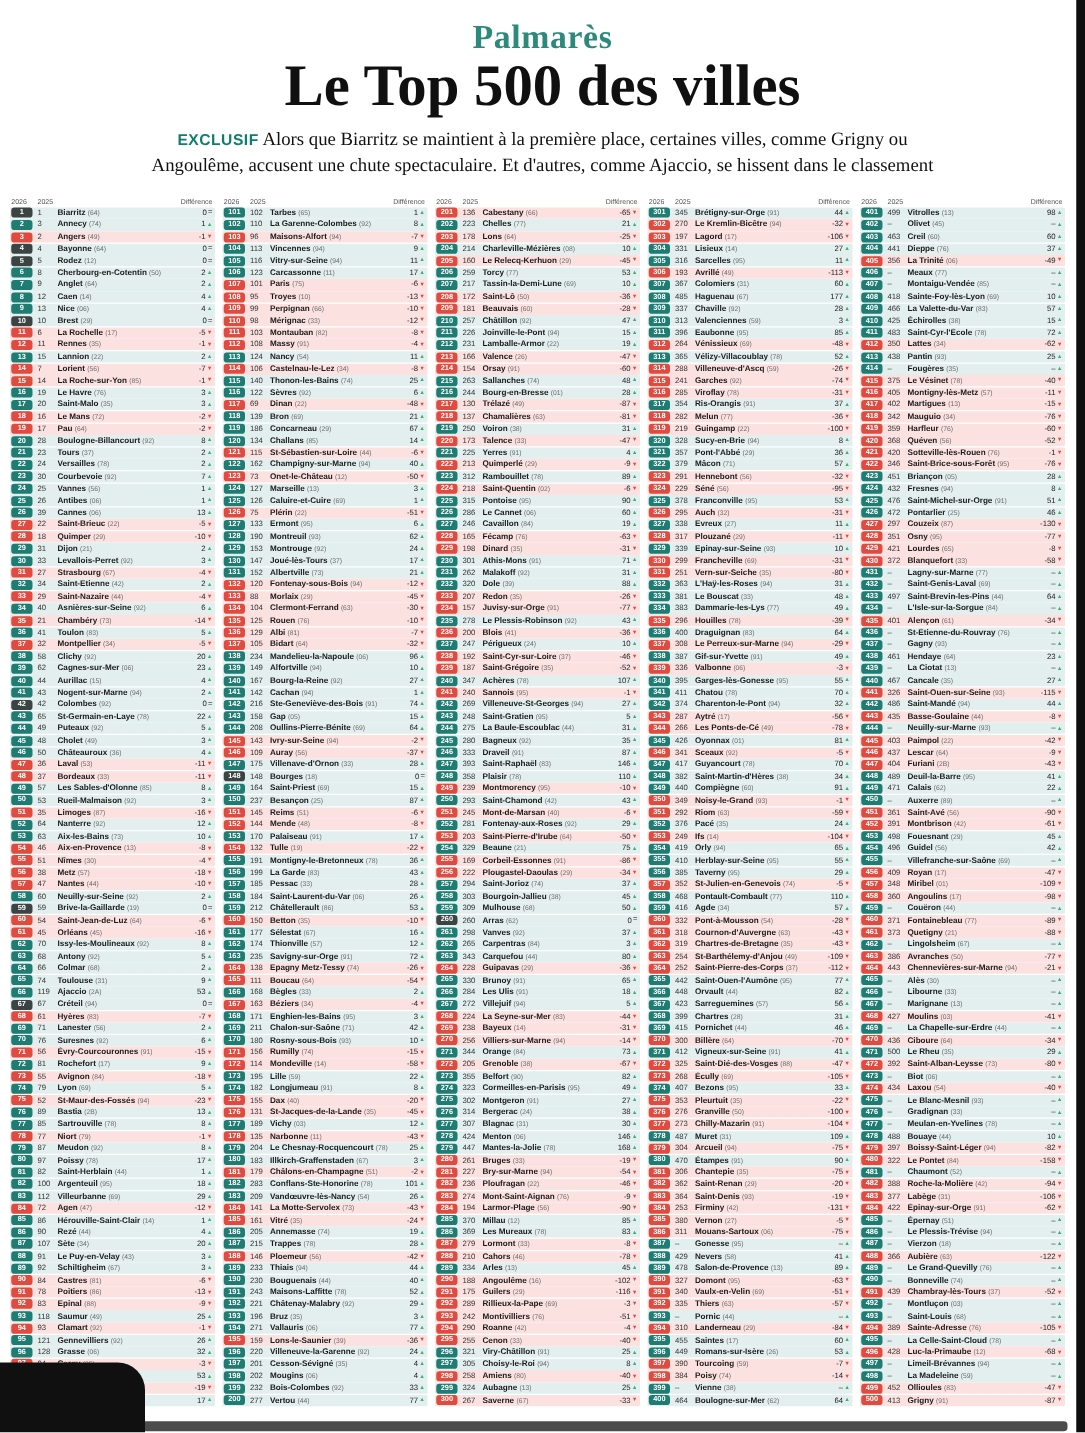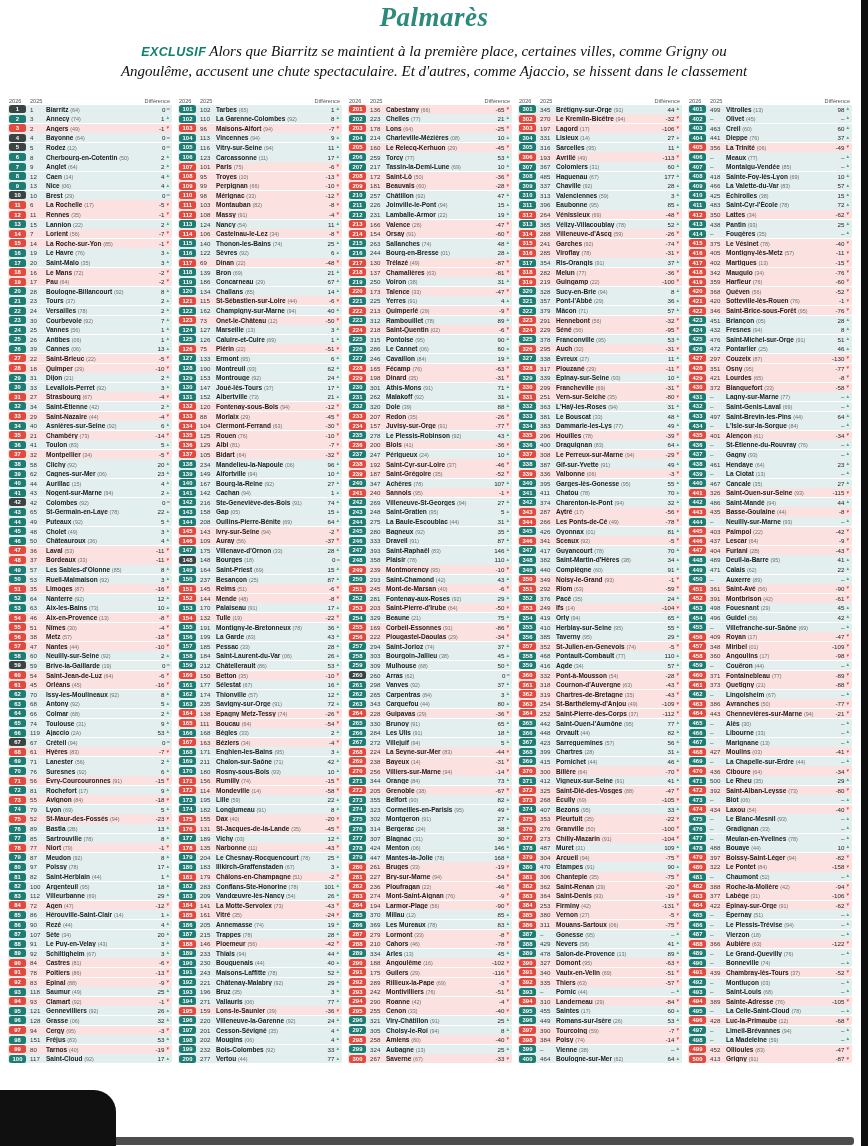--- a/index.html
+++ b/index.html
@@ -1,21 +1,21 @@
 <!DOCTYPE html>
 <html><head>
 <meta charset="utf-8">
 <style>
   html,body{margin:0;padding:0;}
   body{width:868px;height:1146px;background:#fff;position:relative;overflow:hidden;
        font-family:"Liberation Sans",sans-serif;}
   .edge-right{position:absolute;right:0;top:0;width:7px;height:1146px;background:#0e0e0e;}
   .corner-bl{position:absolute;left:0;bottom:0;width:116px;height:56px;background:#101010;border-top-right-radius:22px;}
   .edge-bottom{position:absolute;left:112px;right:14px;bottom:1px;height:8px;background:#4c4c4c;border-radius:3px;}
-  header{padding-top:2px;font-style:italic;}
+  header{padding-top:14px;}
   .kicker{text-align:center;color:#2b8a7c;font-family:"Liberation Serif",serif;font-weight:700;
           font-size:27px;letter-spacing:.5px;}
   .title{text-align:center;font-family:"Liberation Serif",serif;font-weight:700;font-size:47px;
          color:#101010;margin:0;line-height:1.05;}
   .intro{text-align:center;font-family:"Liberation Serif",serif;font-size:15px;line-height:1.35;
          width:660px;margin:8px auto 12px;color:#111;}
   .exclusif{color:#0f7f6d;font-family:"Liberation Sans",sans-serif;font-weight:700;font-size:12.5px;
             letter-spacing:.4px;margin-right:3px;margin-top:14px;}
   .columns{display:flex;gap:6px;padding:0 16px 0 8px;}
   .col{flex:1;min-width:0;}
@@ -40,20 +40,21 @@
 </style>
 </head>
 <body>
 
 <div class="edge-right"></div>
 <div class="edge-bottom"></div>
 <div class="corner-bl"></div>
 
 <header>
   <div class="kicker">Palmarès</div>
+  <h1 class="title">Le Top 500 des villes</h1>
   <p class="intro">
     <span class="exclusif">EXCLUSIF</span><span>Alors que Biarritz se maintient à la première place, certaines villes, comme Grigny ou Angoulême, accusent une chute spectaculaire. Et d'autres, comme Ajaccio, se hissent dans le classement</span>
   </p>
 </header>
 
 <main class="columns" id="columns">
     <div class="col">
       <div class="col-head">
         <span class="h26">2026</span>
         <span class="h25">2025</span>

